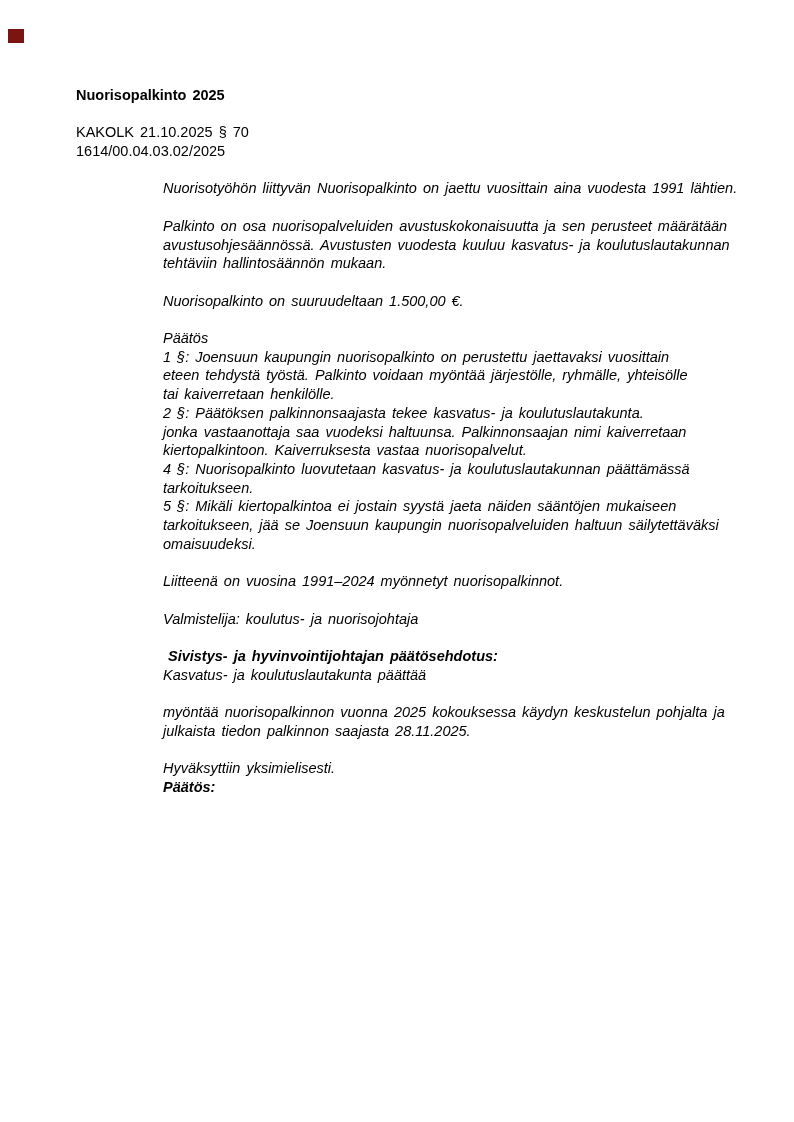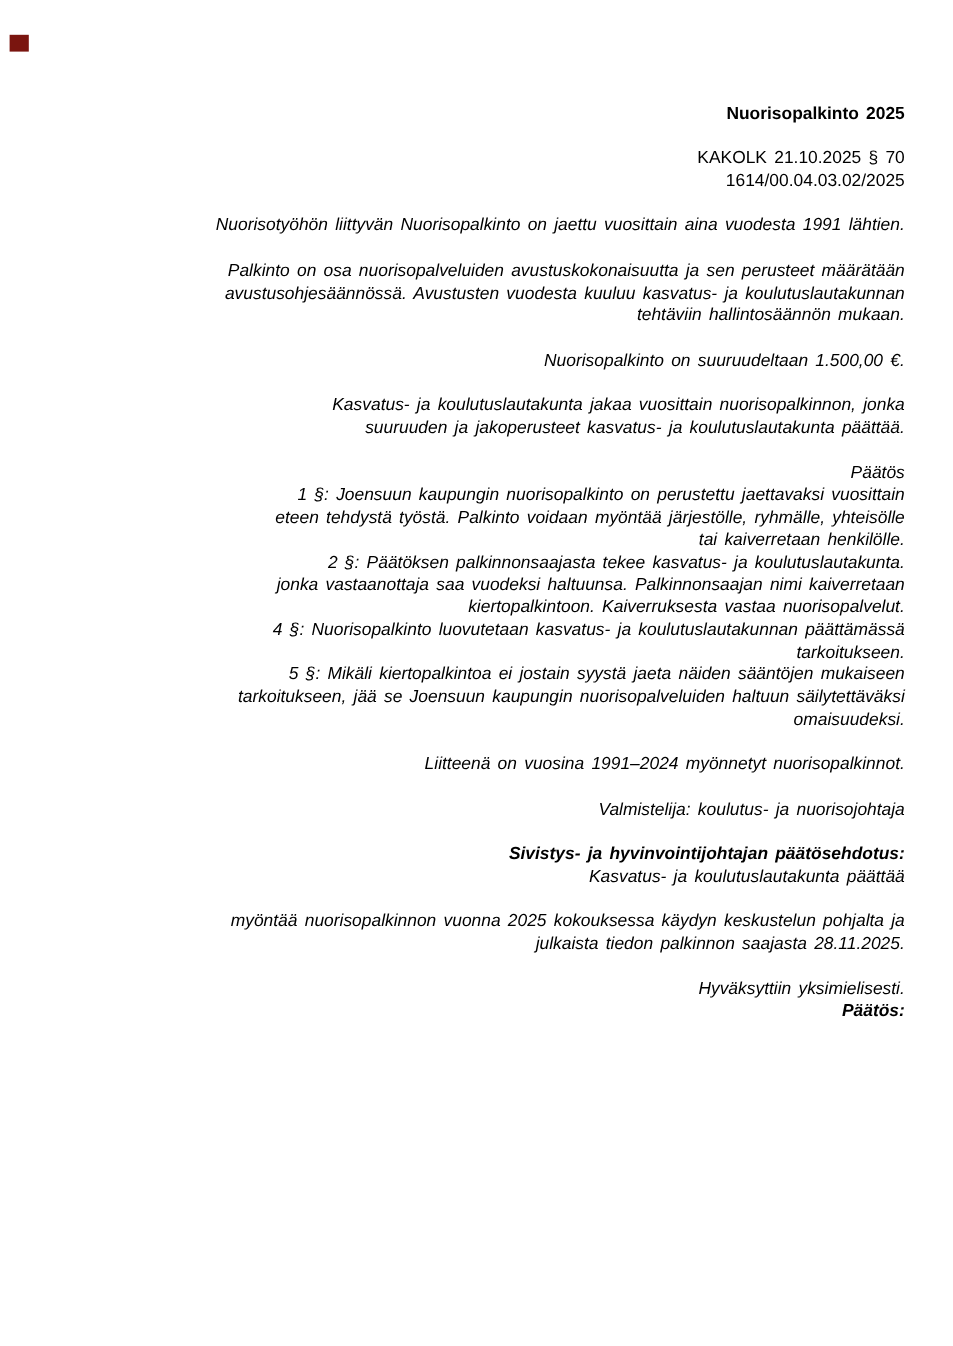--- a/index.html
+++ b/index.html
@@ -21,25 +21,25 @@
   }
   .doc {
     position: absolute;
     left: 76px;
     top: 86px;
     right: 40px;
     font-size: 14.5px;
     line-height: 18.7px;
     word-spacing: 2px;
   }
-  .block { margin: 0 0 18.7px 0; text-align: right; }
+  .block { margin: 0 0 18.7px 0; }
   .line { white-space: pre; }
   .bold { font-weight: bold; }
   .body-text { margin-left: 87px; font-style: italic; }
-  .indent-sm { padding-left: 5px; margin-left: 20px; }
+  .indent-sm { padding-left: 5px; }
 </style>
 </head>
 <body>
 
 <div class="page" style="background: rgb(255, 255, 255);">
 
   <div class="logo-square" style="background: rgb(122, 21, 15);"></div>
 
   <div class="doc">
 
@@ -59,24 +59,20 @@
     <div class="block body-text">
       <div class="line">Palkinto on osa nuorisopalveluiden avustuskokonaisuutta ja sen perusteet määrätään</div>
       <div class="line">avustusohjesäännössä. Avustusten vuodesta kuuluu kasvatus- ja koulutuslautakunnan</div>
       <div class="line">tehtäviin hallintosäännön mukaan.</div>
     </div>
 
     <div class="block body-text">
       <div class="line">Nuorisopalkinto on suuruudeltaan 1.500,00 €.</div>
     </div>
 
-    <div class="block body-text">
-      <div class="line">Kasvatus- ja koulutuslautakunta jakaa vuosittain nuorisopalkinnon, jonka</div>
-      <div class="line">suuruuden ja jakoperusteet kasvatus- ja koulutuslautakunta päättää.</div>
-    </div>
 
     <div class="block body-text">
       <div class="line">Päätös</div>
       <div class="line">1 §: Joensuun kaupungin nuorisopalkinto on perustettu jaettavaksi vuosittain</div>
       <div class="line">eteen tehdystä työstä. Palkinto voidaan myöntää järjestölle, ryhmälle, yhteisölle</div>
       <div class="line">tai kaiverretaan henkilölle.</div>
       <div class="line">2 §: Päätöksen palkinnonsaajasta tekee kasvatus- ja koulutuslautakunta.</div>
       <div class="line">jonka vastaanottaja saa vuodeksi haltuunsa. Palkinnonsaajan nimi kaiverretaan</div>
       <div class="line">kiertopalkintoon. Kaiverruksesta vastaa nuorisopalvelut.</div>
       <div class="line">4 §: Nuorisopalkinto luovutetaan kasvatus- ja koulutuslautakunnan päättämässä</div>

